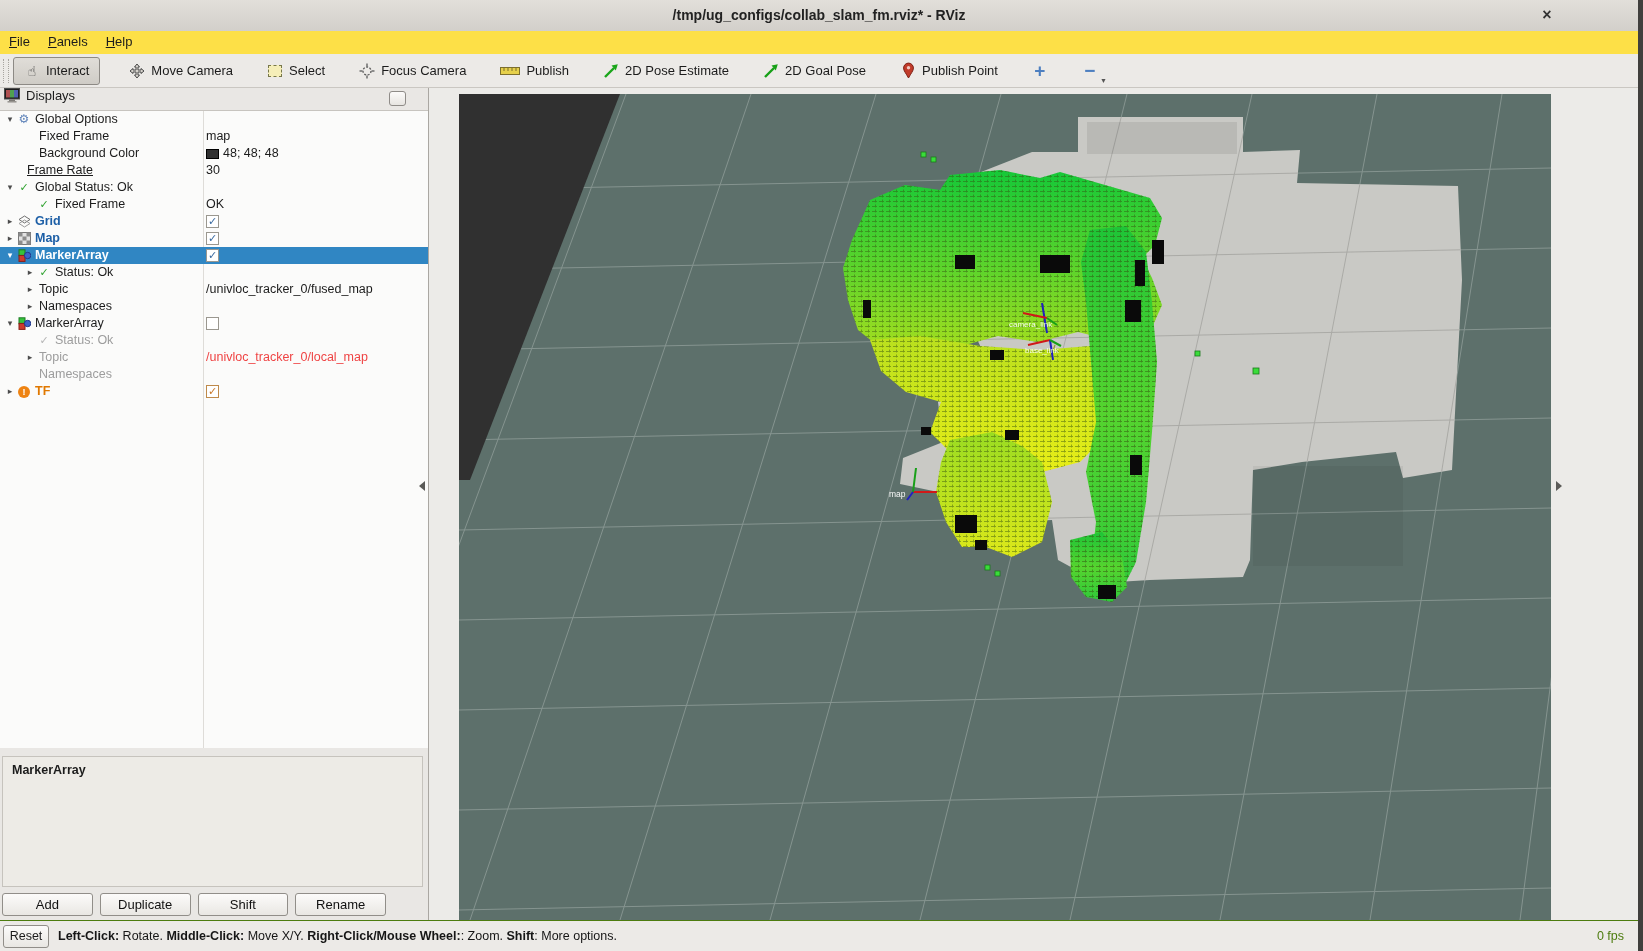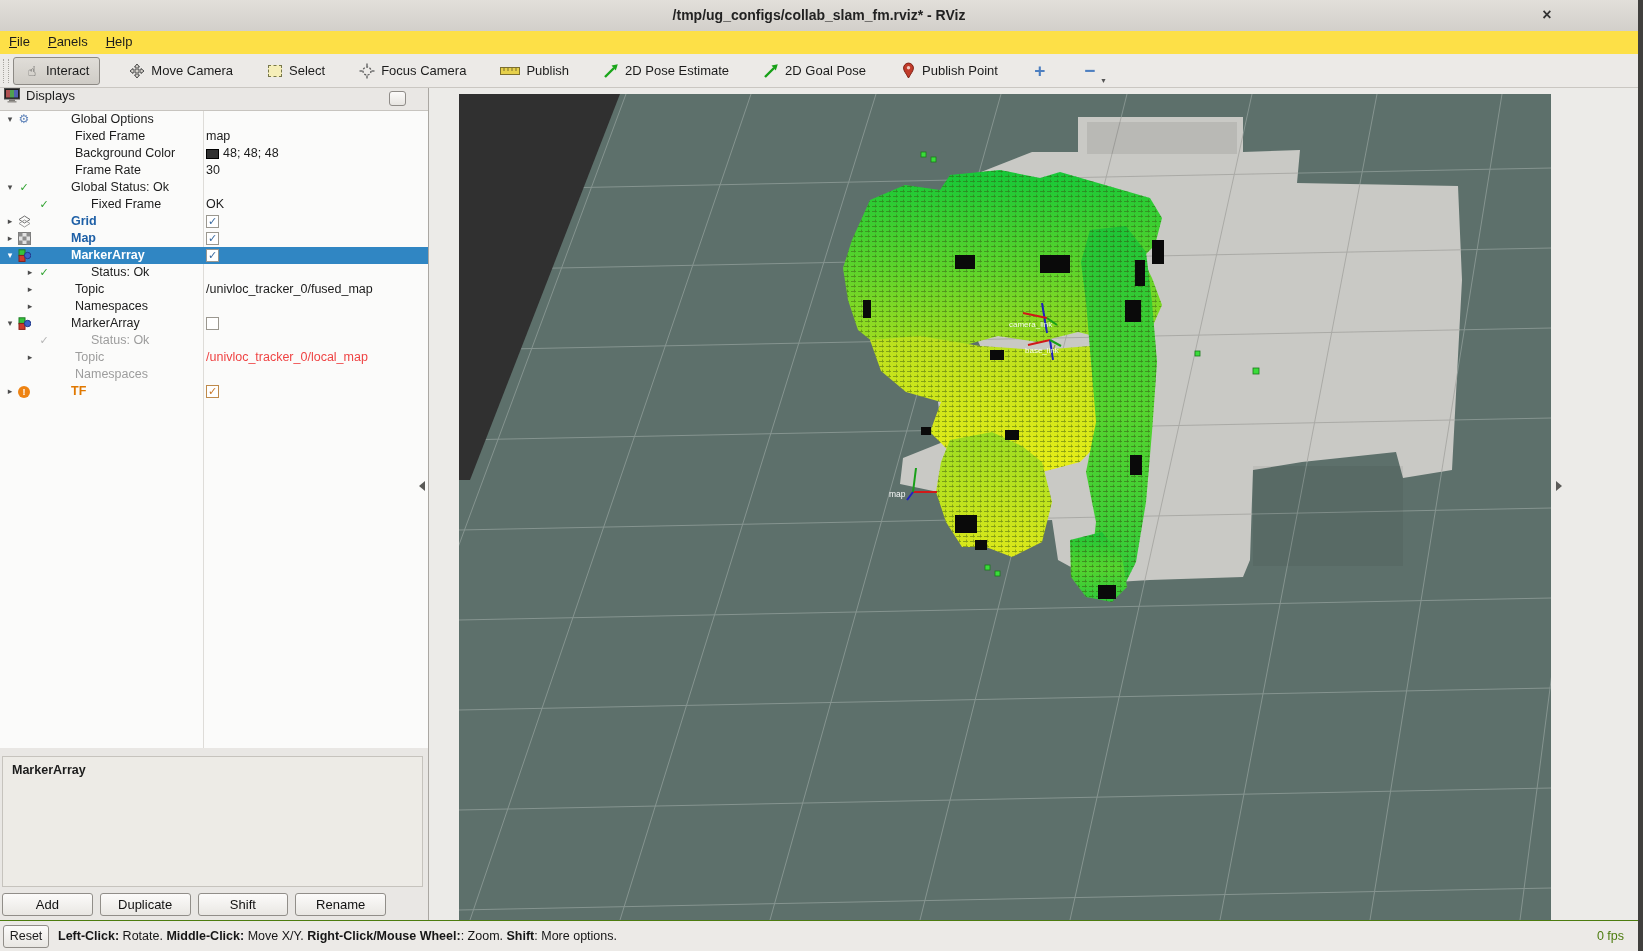--- a/index.html
+++ b/index.html
@@ -35,21 +35,21 @@
   .panel-header{position:relative;height:22px;display:flex;align-items:flex-start;gap:6px;padding-left:4px;font-size:13px;}
   .float-btn{position:absolute;left:389px;top:3px;width:17px;height:15px;border:1px solid #8f8c88;
              border-radius:3px;background:linear-gradient(#fcfbfa,#e7e5e1);}
   .tree{position:absolute;left:0;top:22px;width:428px;height:638px;background:#fbfbfa;
         border-top:1px solid #c7c4bf;overflow:hidden;}
   .colline{position:absolute;left:203px;top:0;bottom:0;width:1px;background:#dedcd8;}
   .trow{position:relative;height:17px;line-height:17px;font-size:12.5px;white-space:nowrap;}
   .tname{display:flex;align-items:center;height:17px;width:203px;overflow:hidden;}
   .exp{width:12px;flex:none;font-size:9px;color:#4d4d4d;text-align:center;}
   .ticon{width:16px;flex:none;text-align:center;display:inline-flex;justify-content:center;align-items:center;}
-  .tlabel{padding-left:3px;margin-left:36px;}
+  .tlabel{padding-left:3px;}
   .trow.display-on .tlabel{color:#1d5fa6;font-weight:bold;}
   .trow.selected{background:#3086c3;}
   .trow.selected .tlabel{color:#fff;font-weight:bold;}
   .trow.selected .exp{color:#fff;}
   .trow.warning .tlabel{color:#e07800;font-weight:bold;}
   .trow.muted .tlabel{color:#9d9d9d;}
   .tval{position:absolute;left:206px;top:0;height:17px;display:flex;align-items:center;gap:4px;font-size:12.5px;}
   .tval.mutedv{color:#ef4444;}
   .swatch{width:13px;height:10px;background:#303030;border:1px solid #000;flex:none;}
   .cbox{width:13px;height:13px;background:#fff;border:1px solid #9a978f;position:relative;flex:none;}
@@ -220,21 +220,21 @@
           <span class="tname" style="padding-left: 24px;">
             <span class="exp"></span>
             <span class="tlabel">Background Color</span>
           </span>
           <span class="tval">
             <span class="swatch" style="background: rgb(48, 48, 48);"></span>
             <span>48; 48; 48</span>
           </span>
         </div>
         <div class="trow prop">
-          <span class="tname" style="padding-left: 24px;">
+          <span class="tname" style="padding-left: 12px; text-decoration: underline;">
             <span class="exp"></span>
             <span class="tlabel">Frame Rate</span>
           </span>
           <span class="tval">
             <span>30</span>
           </span>
         </div>
         <div class="trow group">
           <span class="tname" style="padding-left: 4px;">
             <span class="exp">▾</span>

